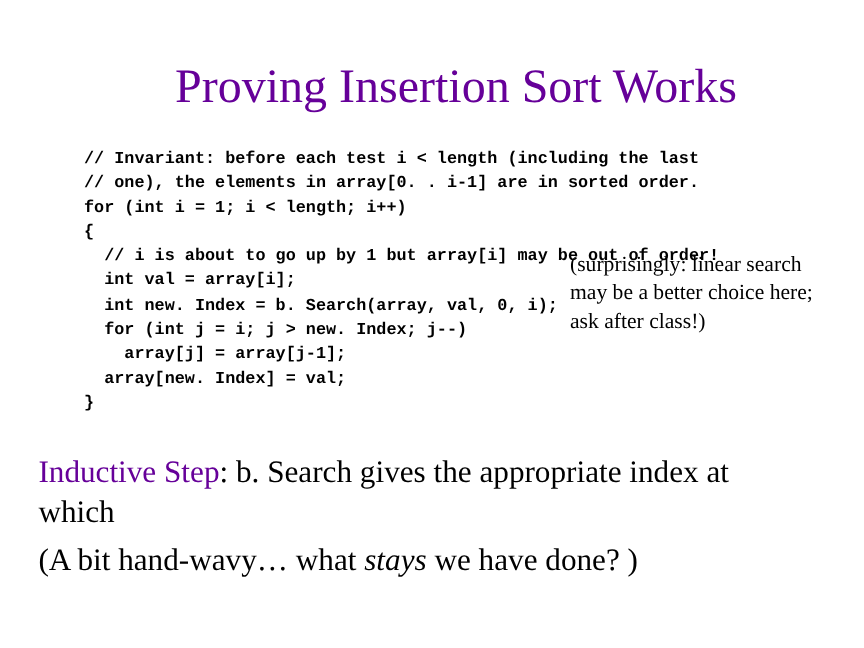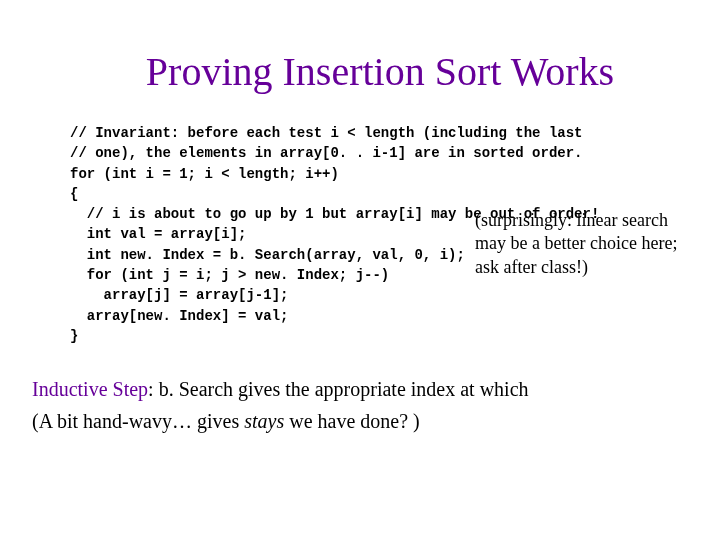--- a/index.html
+++ b/index.html
@@ -43,21 +43,21 @@
     position: absolute;
     right: -30px;
     top: 86px;
     width: 205px;
     font-size: 18px;
     line-height: 1.3;
     font-family: "Times New Roman", Times, serif;
   }
   .conclusion {
     margin: 12px 56px 0 32px;
-    font-size: 20px;
+    font-size: 26px;
     line-height: 1.28;
   }
   .conclusion .step-label {
     color: #660099;
   }
   .indent {
     padding-left: 28px;
     display: block;
   }
   .para2 { margin-top: 6px; }
@@ -84,17 +84,17 @@
 <span>}</span></div>
 
     <div class="aside">(surprisingly: linear search may be a better choice here; ask after class!)</div>
   </div>
 
   <div class="conclusion">
     <div>
       <span class="step-label">Inductive Step</span><span>: b. Search gives the appropriate index at which</span>
     </div>
     <div class="para2">
-      <span>(A bit hand-wavy… gives </span><em>stays </em><span>we have done? )</span>
+      <span>(A bit hand-wavy… what </span><em>stays </em><span>we have done? )</span>
     </div>
   </div>
 
 </div>
 
 </body></html>

